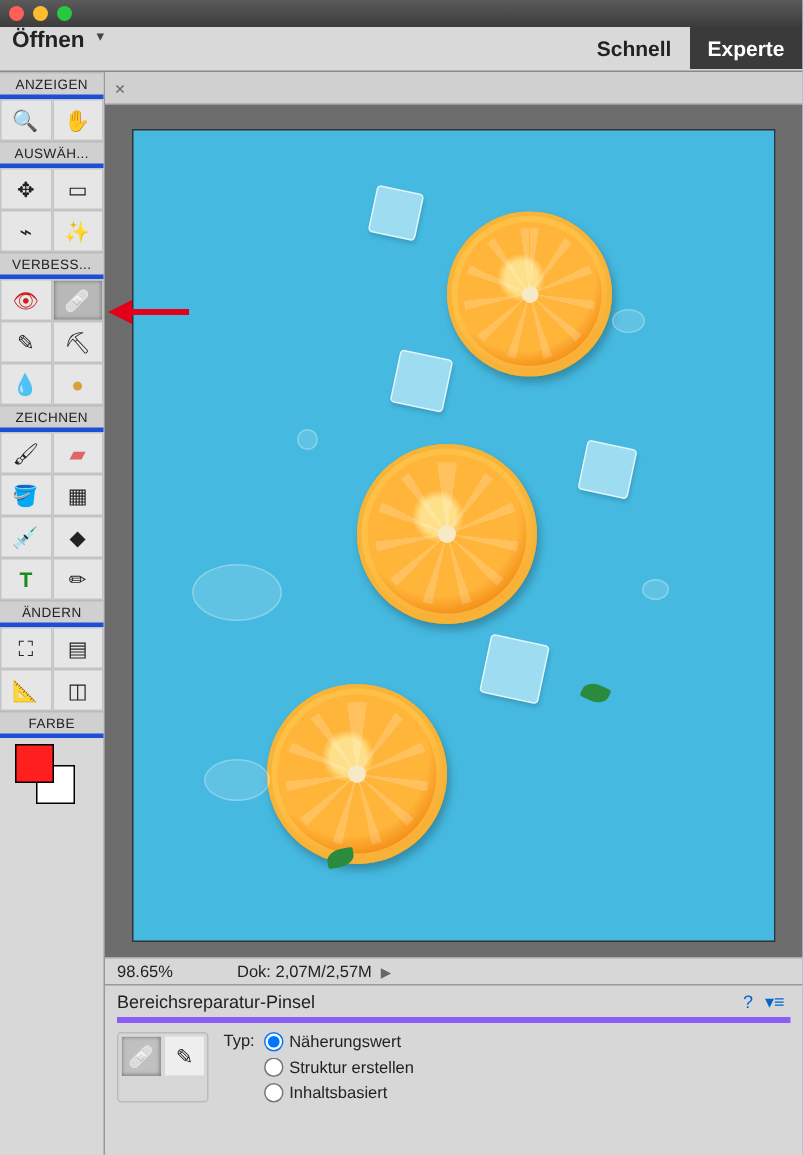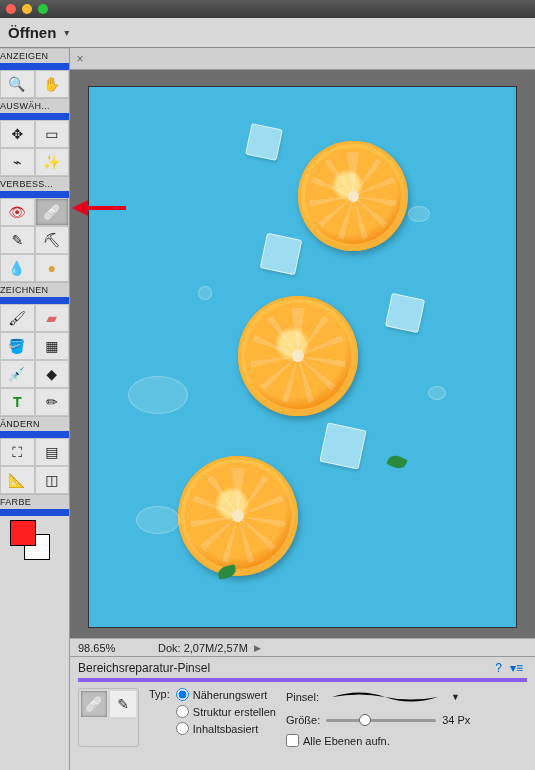--- a/index.html
+++ b/index.html
@@ -4,32 +4,32 @@
 <style>
   * { box-sizing: border-box; margin: 0; padding: 0; font-family: "Helvetica Neue", Arial, sans-serif; }
   body { width: 535px; height: 770px; background: #cfcfcf; overflow: hidden; font-size: 12px; color: #222; }
   
   
   .titlebar { height: 18px; background: linear-gradient(#5a5a5a,#3c3c3c); display:flex; align-items:center; padding:0 6px; gap:6px;}
   .tlight { width:10px; height:10px; border-radius:50%; }
   .red{background:#ff5f57;} .yel{background:#febc2e;} .grn{background:#28c840;}
   
   
-  .menubar { height: 30px; background:#d9d9d9; border-bottom:1px solid #888; display:flex; align-items:center; }
+  .menubar { height: 30px; background:#d9d9d9; border-bottom:1px solid #888; display:flex; align-items:flex-start; }
   .menubar .open { font-weight:bold; font-size:15px; padding:0 8px; }
   .menubar .chev { font-size:10px; color:#444; }
   .menubar .spacer { flex:1; }
   .mode-tab { font-size:14px; padding:6px 12px; font-weight:bold; }
   .mode-tab.active { background:#3a3a3a; color:#fff; }
   
   .main { display:flex; height: calc(770px - 18px - 30px); }
   
   
   .toolcol { width: 70px; background:#d8d8d8; border-right:1px solid #999; display:flex; flex-direction:column; }
-  .sec-label { font-size:9px; letter-spacing:.3px; text-align:left; padding:2px 0; background:#d0d0d0; border-top:1px solid #bbb; border-bottom:7px solid #1d4ed8; overflow:hidden; white-space:nowrap; }
+  .sec-label { font-size:9px; letter-spacing:.3px; text-align:center; padding:2px 0; background:#d0d0d0; border-top:1px solid #bbb; border-bottom:3px solid #1d4ed8; overflow:hidden; white-space:nowrap; }
   .toolgrid { display:grid; grid-template-columns: 1fr 1fr; }
   .tool { height:28px; display:flex; align-items:center; justify-content:center; border:1px solid #c4c4c4; background:#e6e6e6; font-size:14px; position:relative; }
   .tool.selected { background:#b8b8b8; box-shadow: inset 0 0 3px #666; }
   .swatches { height:50px; position:relative; margin:4px 10px; }
   .sw { width:26px; height:26px; position:absolute; border:1px solid #000; }
   .sw.fg { background:#ff1f1f; left:0; top:0; z-index:2; }
   .sw.bg { background:#fff; left:14px; top:14px; }
   
   
   .rightarea { flex:1; display:flex; flex-direction:column; background:#cfcfcf; }
@@ -81,20 +81,22 @@
 <div class="titlebar">
   <div class="tlight red"></div>
   <div class="tlight yel"></div>
   <div class="tlight grn"></div>
 </div>
 
 <div class="menubar">
   <span class="open">Öffnen</span>
   <span class="chev">▾</span>
   <span class="spacer"></span>
+  <span class="mode-tab">Schnell</span>
+  <span class="mode-tab active">Experte</span>
 </div>
 
 <div class="main">
 
   <div class="toolcol">
     <div class="sec-label">ANZEIGEN</div>
     <div class="toolgrid">
       <div class="tool">🔍</div>
       <div class="tool">✋</div>
     </div>
@@ -209,36 +211,16 @@
                   <input type="radio" style="">
                   <span>Struktur erstellen</span>
                 </label>
               <label class="radio">
                   <input type="radio" style="">
                   <span>Inhaltsbasiert</span>
                 </label>
             </div>
           </div>
         </div>
-        <div class="col" style="gap:8px;">
-          <div style="display:flex;align-items:center;gap:6px;">
-            <span>Pinsel:</span>
-            <div class="brushprev">
-              <svg viewBox="0 0 110 14">
-                  <path d="M2 7 Q30 -2 55 7 Q80 16 108 7 Q80 12 55 7 Q30 2 2 7 Z" fill="#000"></path>
-                </svg>
-            </div>
-            <span style="font-size:9px;">▼</span>
-          </div>
-          <div class="slider-row">
-            <span>Größe:</span>
-            <input type="range" class="slider" min="1" max="100" value="34" style="">
-            <span>34 Px</span>
-          </div>
-          <label class="chk">
-              <input type="checkbox" style="">
-              <span>Alle Ebenen aufn.</span>
-            </label>
-        </div>
       </div>
     </div>
   </div>
 </div>
 
 </body></html>

